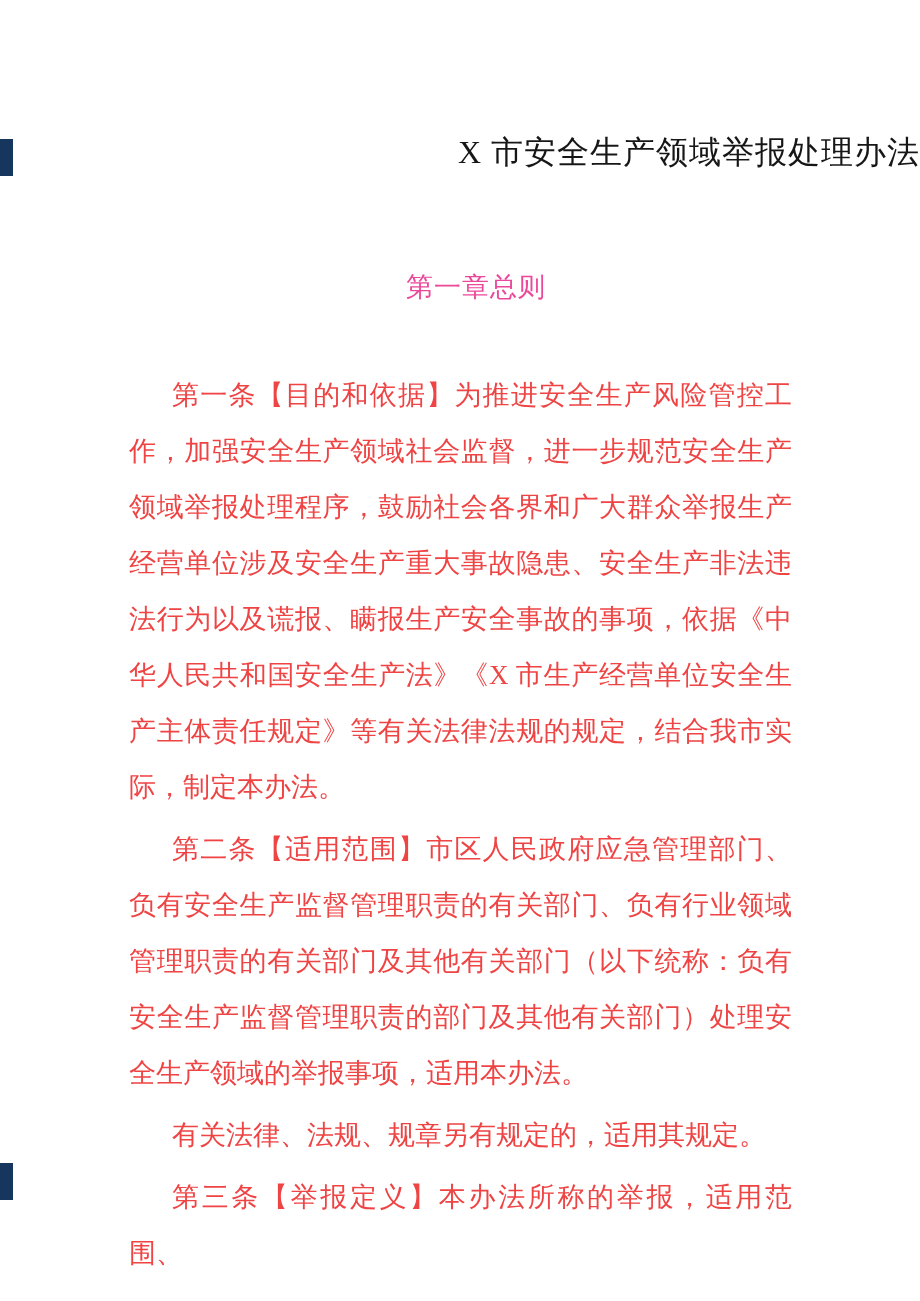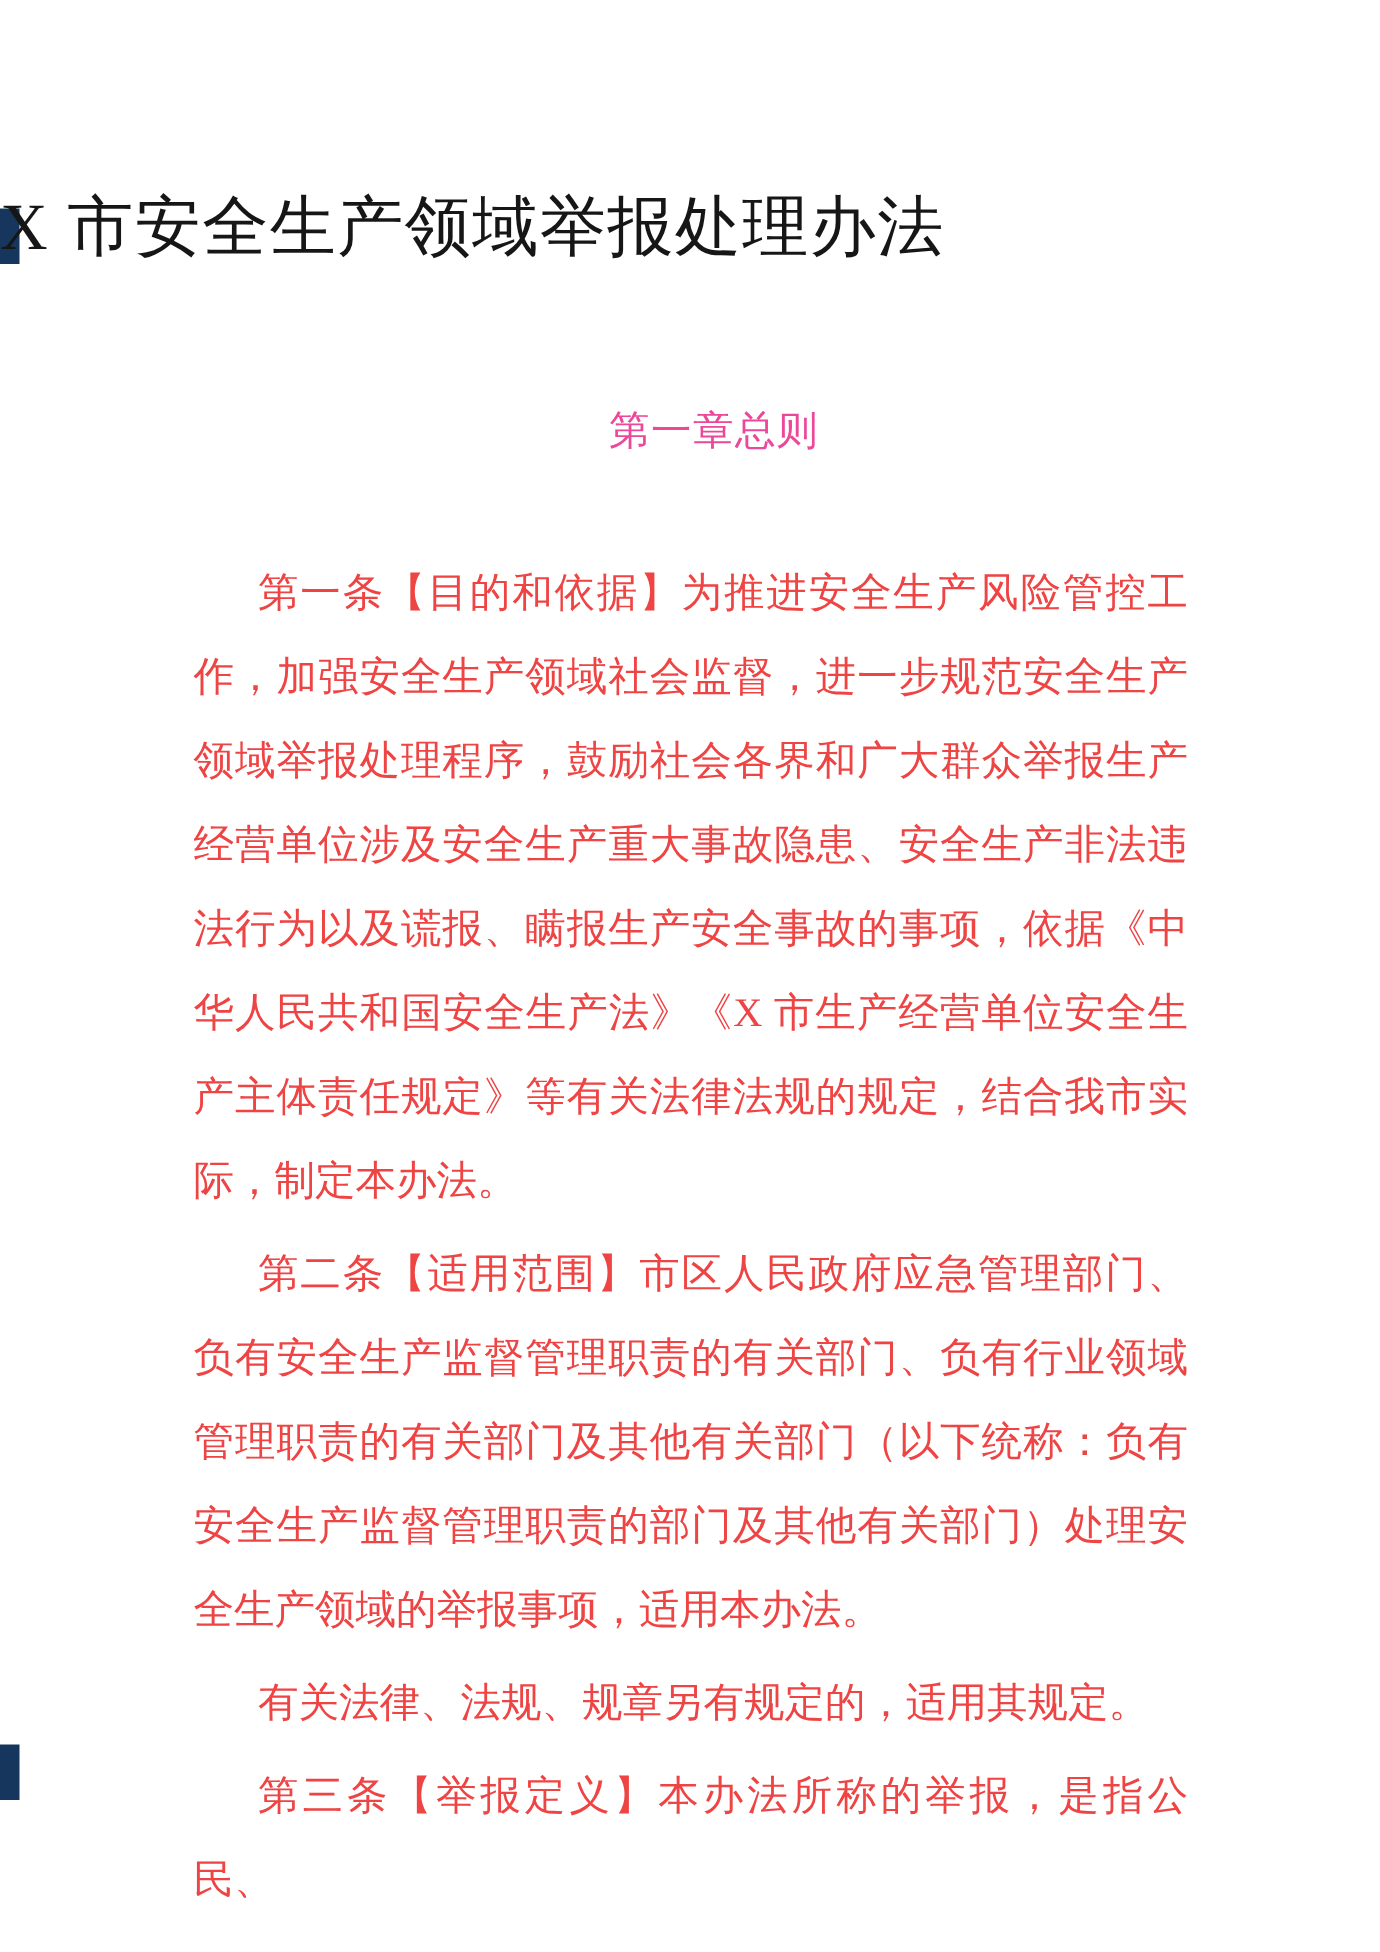--- a/index.html
+++ b/index.html
@@ -15,22 +15,22 @@
     overflow: hidden;
     font-family: "Liberation Serif", "DejaVu Serif", serif;
     color: #141414;
   }
   .doc-title {
     position: absolute;
     top: 122px;
     left: 0;
     width: 100%;
     margin: 0;
-    text-align: left;
-    font-size: 44px;
+    text-align: right;
+    font-size: 32px;
     font-weight: 400;
     letter-spacing: 1px;
     line-height: 60px;
     color: #161616;
     white-space: nowrap;
   }
   .chapter-heading {
     position: absolute;
     top: 252px;
     left: 0;
@@ -76,15 +76,15 @@
   <div class="page-marker bottom" style="background: rgb(23, 54, 93);"></div>
 
   <h1 class="doc-title">X 市安全生产领域举报处理办法</h1>
 
   <h2 class="chapter-heading">第一章总则</h2>
 
   <div class="doc-body" id="doc-body">
       <p class="para">第一条【目的和依据】为推进安全生产风险管控工作，加强安全生产领域社会监督，进一步规范安全生产领域举报处理程序，鼓励社会各界和广大群众举报生产经营单位涉及安全生产重大事故隐患、安全生产非法违法行为以及谎报、瞒报生产安全事故的事项，依据《中华人民共和国安全生产法》《X 市生产经营单位安全生产主体责任规定》等有关法律法规的规定，结合我市实际，制定本办法。</p>
       <p class="para">第二条【适用范围】市区人民政府应急管理部门、负有安全生产监督管理职责的有关部门、负有行业领域管理职责的有关部门及其他有关部门（以下统称：负有安全生产监督管理职责的部门及其他有关部门）处理安全生产领域的举报事项，适用本办法。</p>
       <p class="para">有关法律、法规、规章另有规定的，适用其规定。</p>
-      <p class="para">第三条【举报定义】本办法所称的举报，是指公民、</p>
+      <p class="para">第三条【举报定义】本办法所称的举报，适用范围、</p>
     </div>
 </div>
 
 </body></html>

